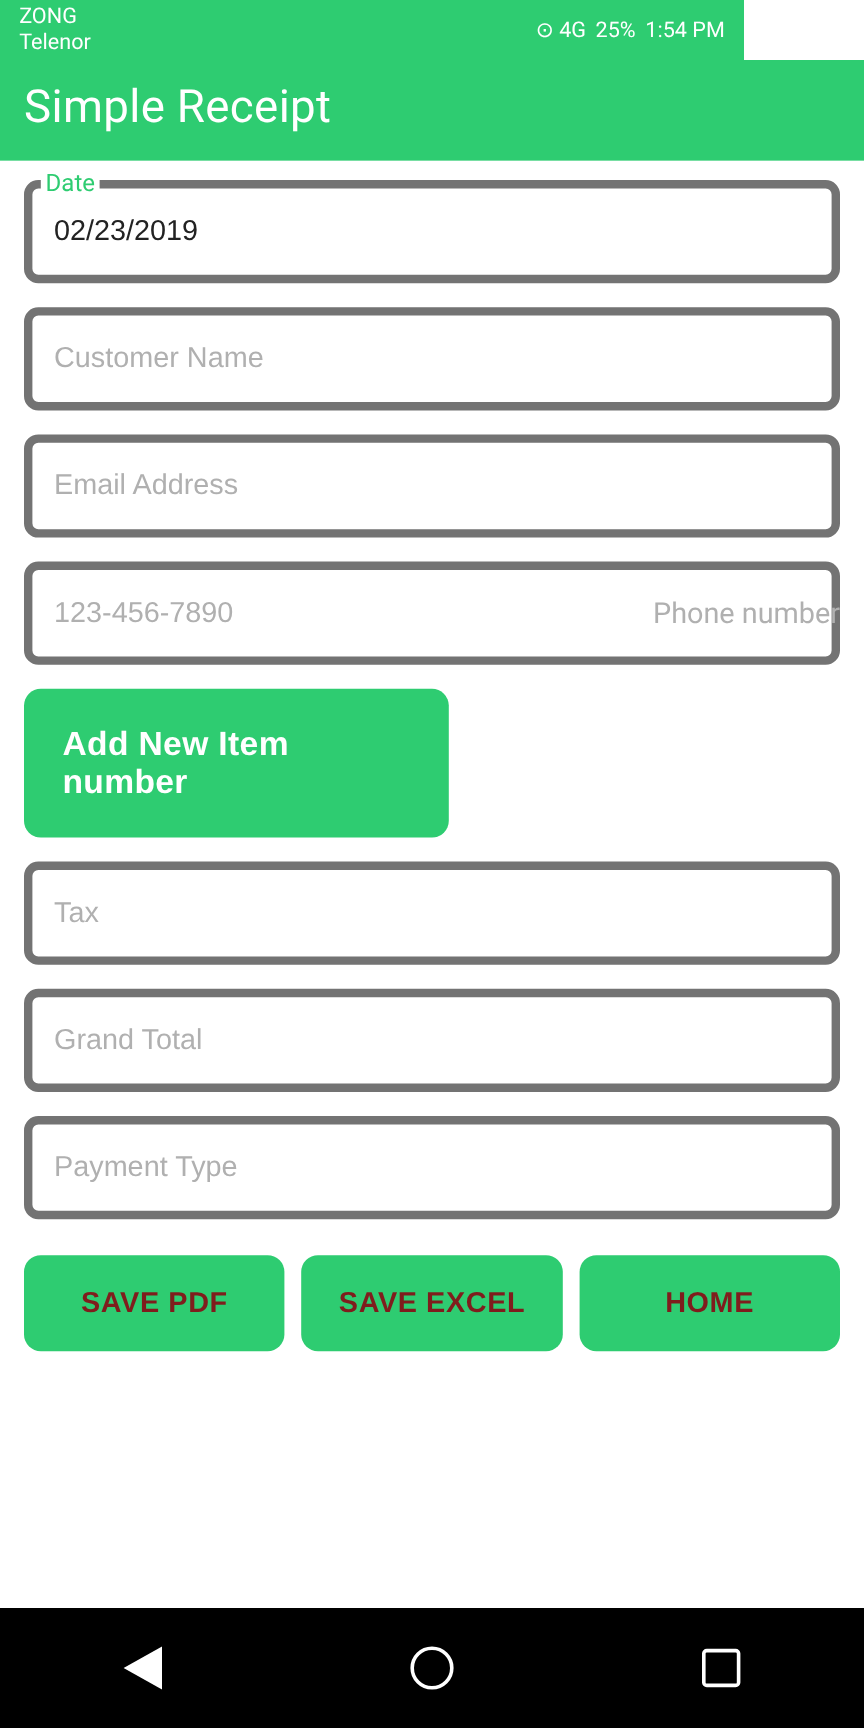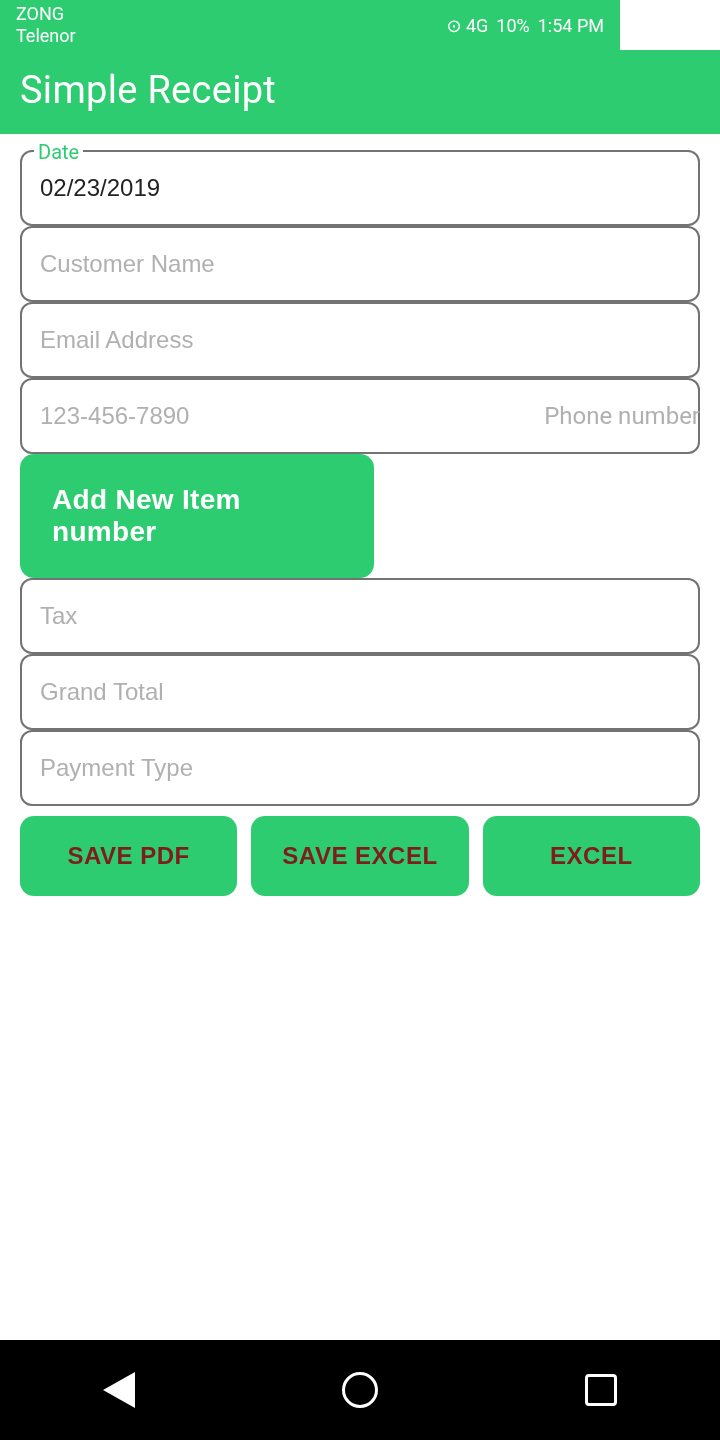--- a/index.html
+++ b/index.html
@@ -61,42 +61,42 @@
       margin-top: 16px;
     }
 
     
     .main-content {
       flex: 1;
       background: #ffffff;
       padding: 16px 20px 20px 20px;
       display: flex;
       flex-direction: column;
-      gap: 0;
+      gap: 20px;
     }
 
     
     .field-group {
       display: flex;
       flex-direction: column;
       position: relative;
     }
 
     .field-label {
       color: #2ecc71;
       font-size: 20px;
       position: absolute;
       top: -10px;
       left: 14px;
       background: white;
       padding: 0 4px;
     }
 
     .form-input {
-      border: 2px solid #737373;
+      border: 7px solid #737373;
       border-radius: 12px;
       padding: 22px 18px;
       font-size: 24px;
       color: #222;
       outline: none;
       background: white;
       width: 100%;
     }
 
     .form-input::placeholder {
@@ -213,21 +213,21 @@
 </head>
 <body>
 
 <div class="status-bar">
   <div class="status-bar-left">
     <span>ZONG</span>
     <span>Telenor</span>
   </div>
   <div class="status-bar-right">
     <span>⊙ 4G</span>
-    <span>10%</span>
+    <span>25%</span>
     <span>1:54 PM</span>
   </div>
 </div>
 
 <div class="app-header">
   <span class="app-title">Simple Receipt</span>
 </div>
 
 <div class="main-content">
 
@@ -259,21 +259,21 @@
     <input class="form-input" type="text" placeholder="Grand Total" style="">
   </div>
 
   <div class="field-group">
     <input class="form-input" type="text" placeholder="Payment Type" style="">
   </div>
 
   <div class="action-buttons">
     <button class="action-btn">SAVE PDF</button>
     <button class="action-btn">SAVE EXCEL</button>
-    <button class="action-btn">EXCEL</button>
+    <button class="action-btn">HOME</button>
   </div>
 
   <div class="spacer"></div>
 </div>
 
 <div class="nav-bar">
   <div class="nav-icon">
     <div class="nav-back"></div>
   </div>
   <div class="nav-icon">

